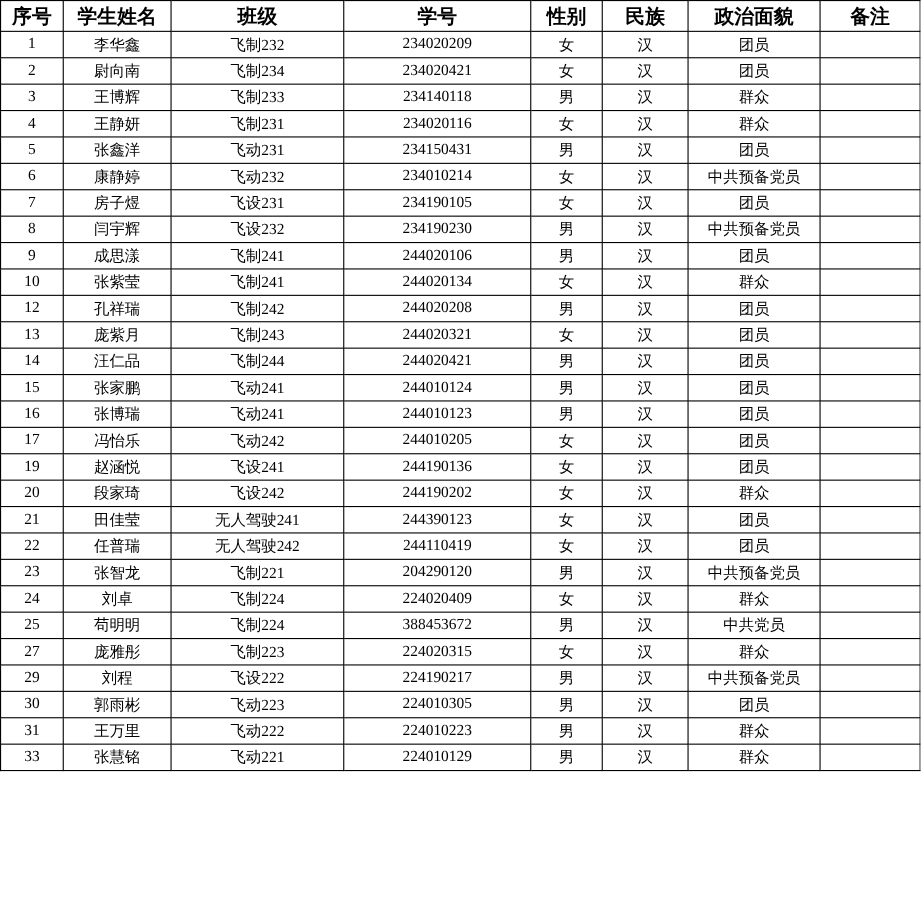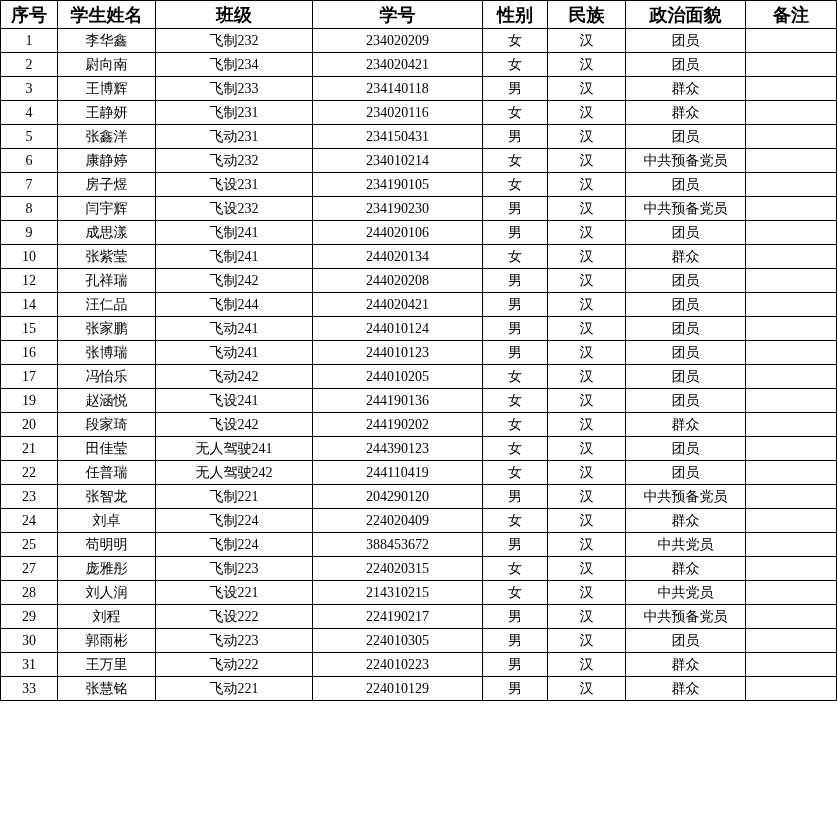--- a/index.html
+++ b/index.html
@@ -155,20 +155,30 @@
           <td>12</td>
           <td>孔祥瑞</td>
           <td>飞制242</td>
           <td>244020208</td>
           <td>男</td>
           <td>汉</td>
           <td>团员</td>
           <td></td>
         </tr>
         <tr>
+          <td>13</td>
+          <td>庞紫月</td>
+          <td>飞制243</td>
+          <td>244020321</td>
+          <td>女</td>
+          <td>汉</td>
+          <td>团员</td>
+          <td></td>
+        </tr>
+        <tr>
           <td>14</td>
           <td>汪仁品</td>
           <td>飞制244</td>
           <td>244020421</td>
           <td>男</td>
           <td>汉</td>
           <td>团员</td>
           <td></td>
         </tr>
         <tr>
@@ -272,30 +282,20 @@
           <td></td>
         </tr>
         <tr>
           <td>27</td>
           <td>庞雅彤</td>
           <td>飞制223</td>
           <td>224020315</td>
           <td>女</td>
           <td>汉</td>
           <td>群众</td>
-          <td></td>
-        </tr>
-        <tr>
-          <td>28</td>
-          <td>刘人润</td>
-          <td>飞设221</td>
-          <td>214310215</td>
-          <td>女</td>
-          <td>汉</td>
-          <td>中共党员</td>
           <td></td>
         </tr>
         <tr>
           <td>29</td>
           <td>刘程</td>
           <td>飞设222</td>
           <td>224190217</td>
           <td>男</td>
           <td>汉</td>
           <td>中共预备党员</td>

